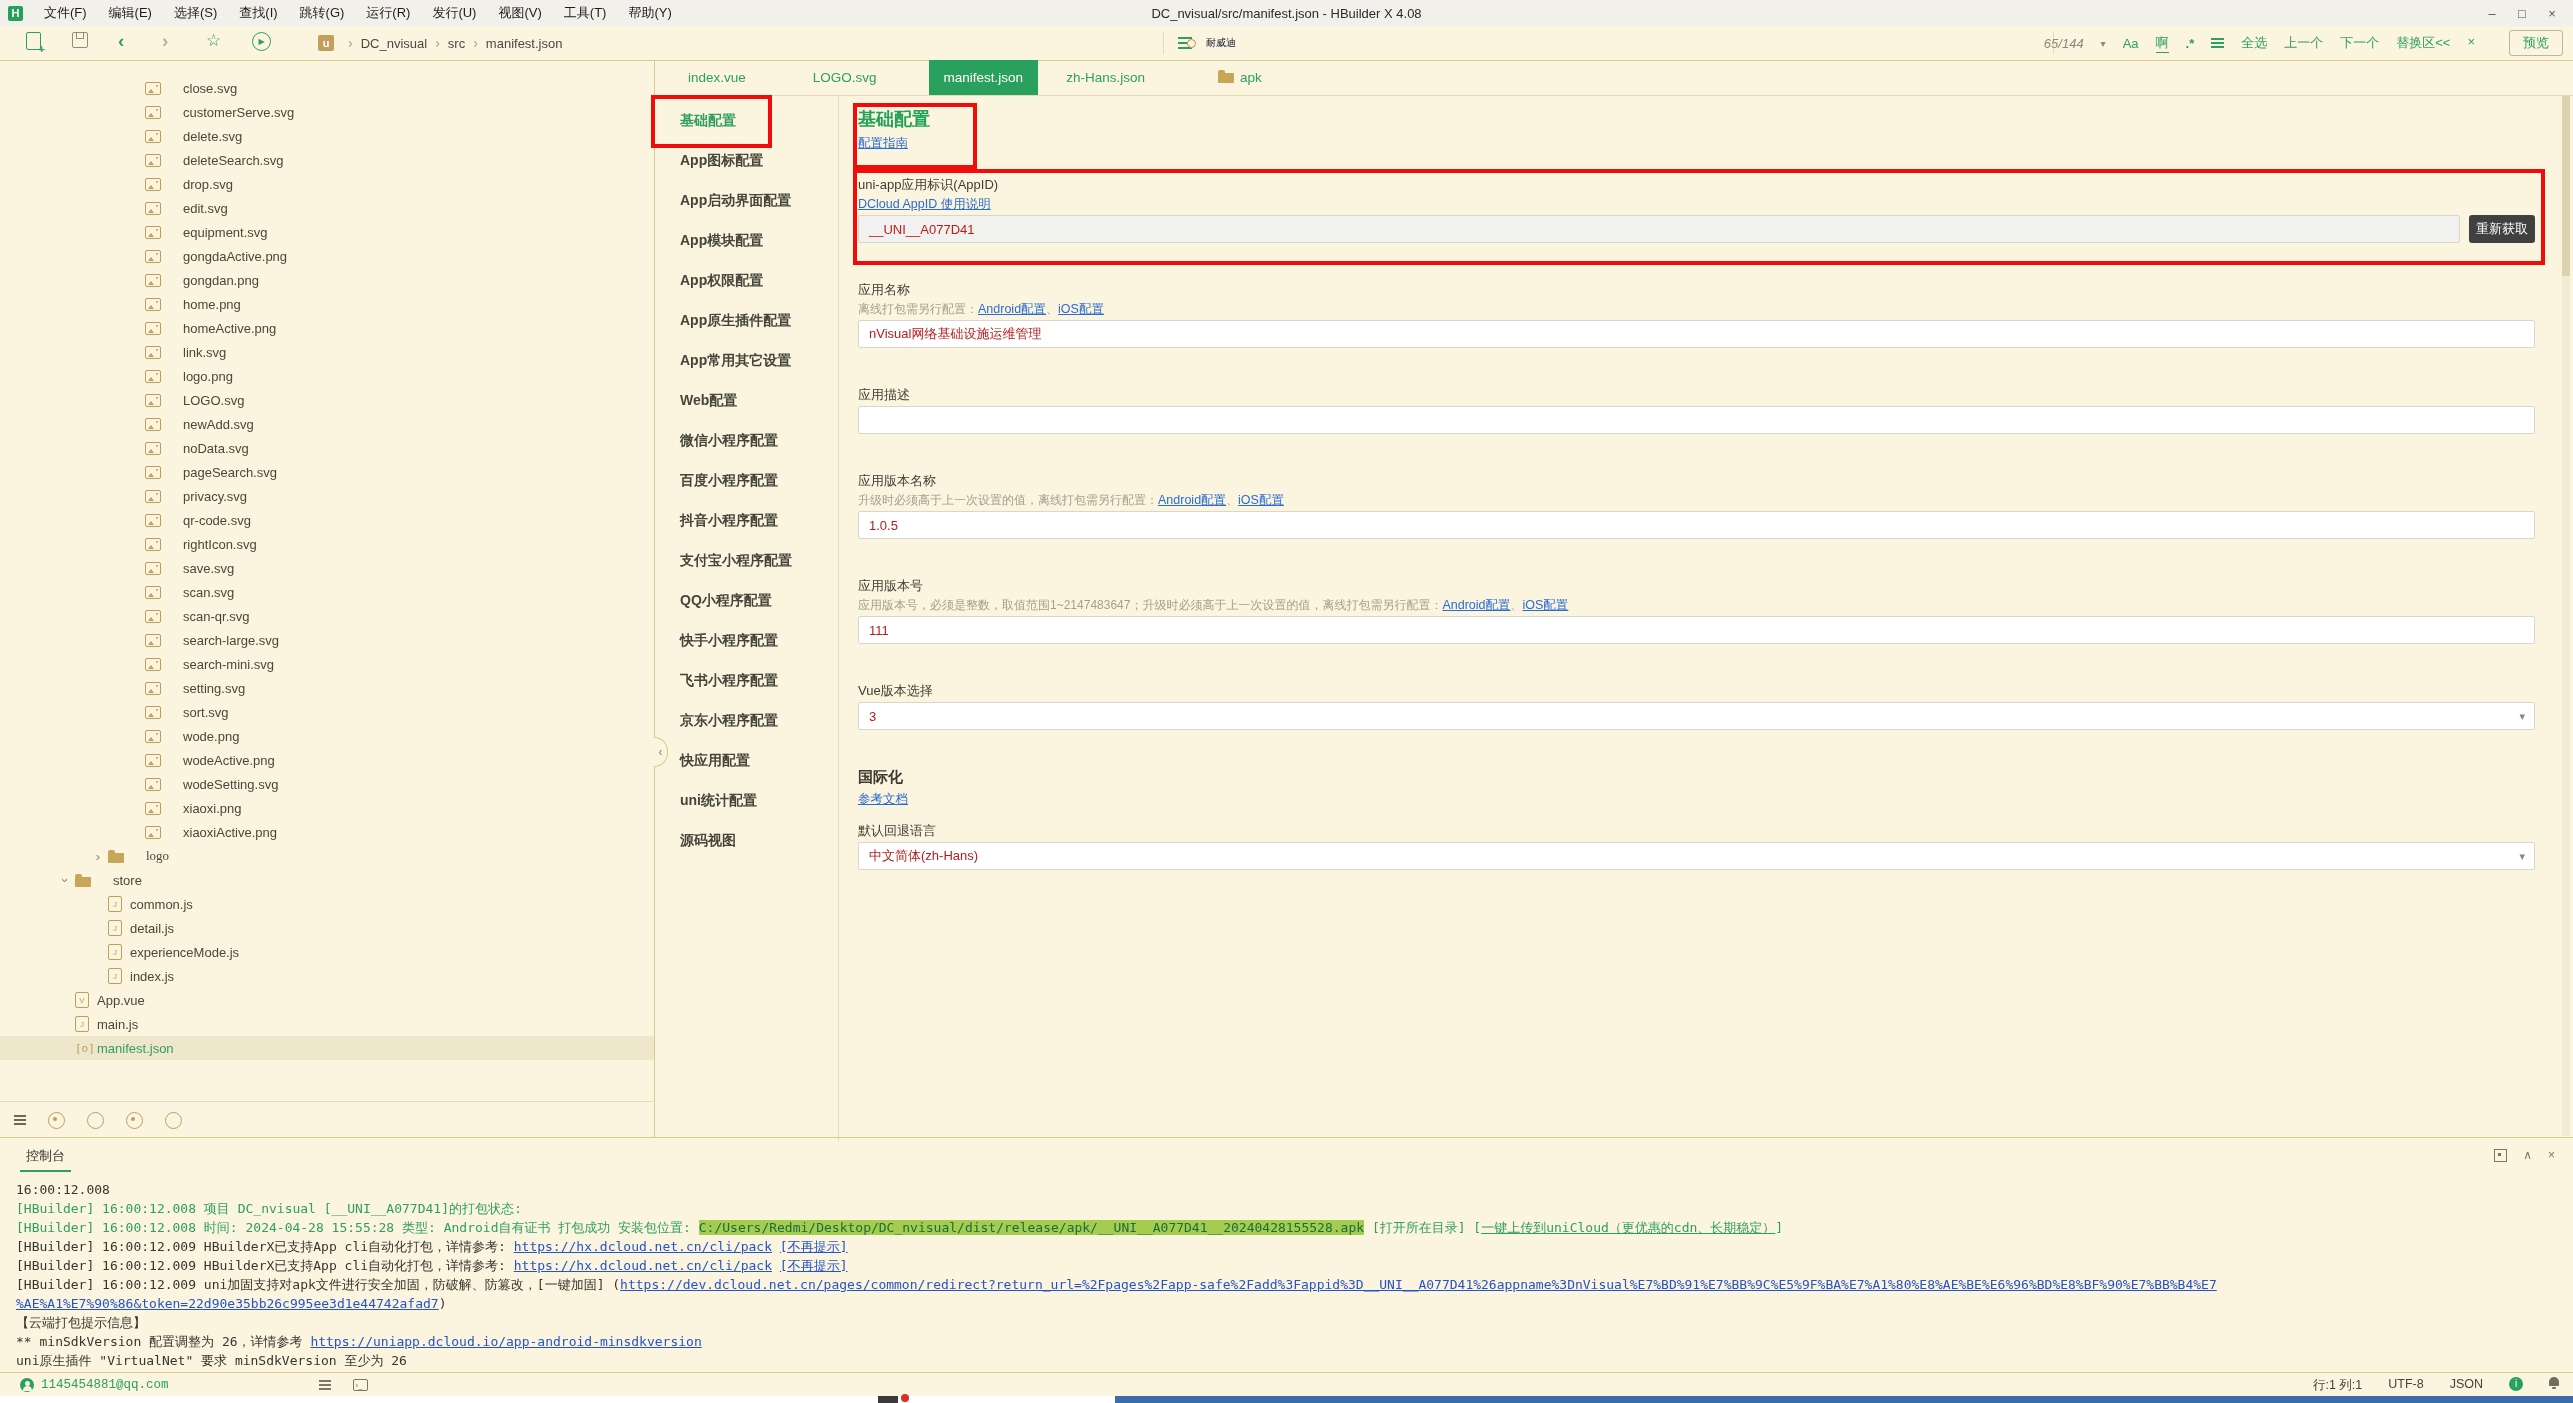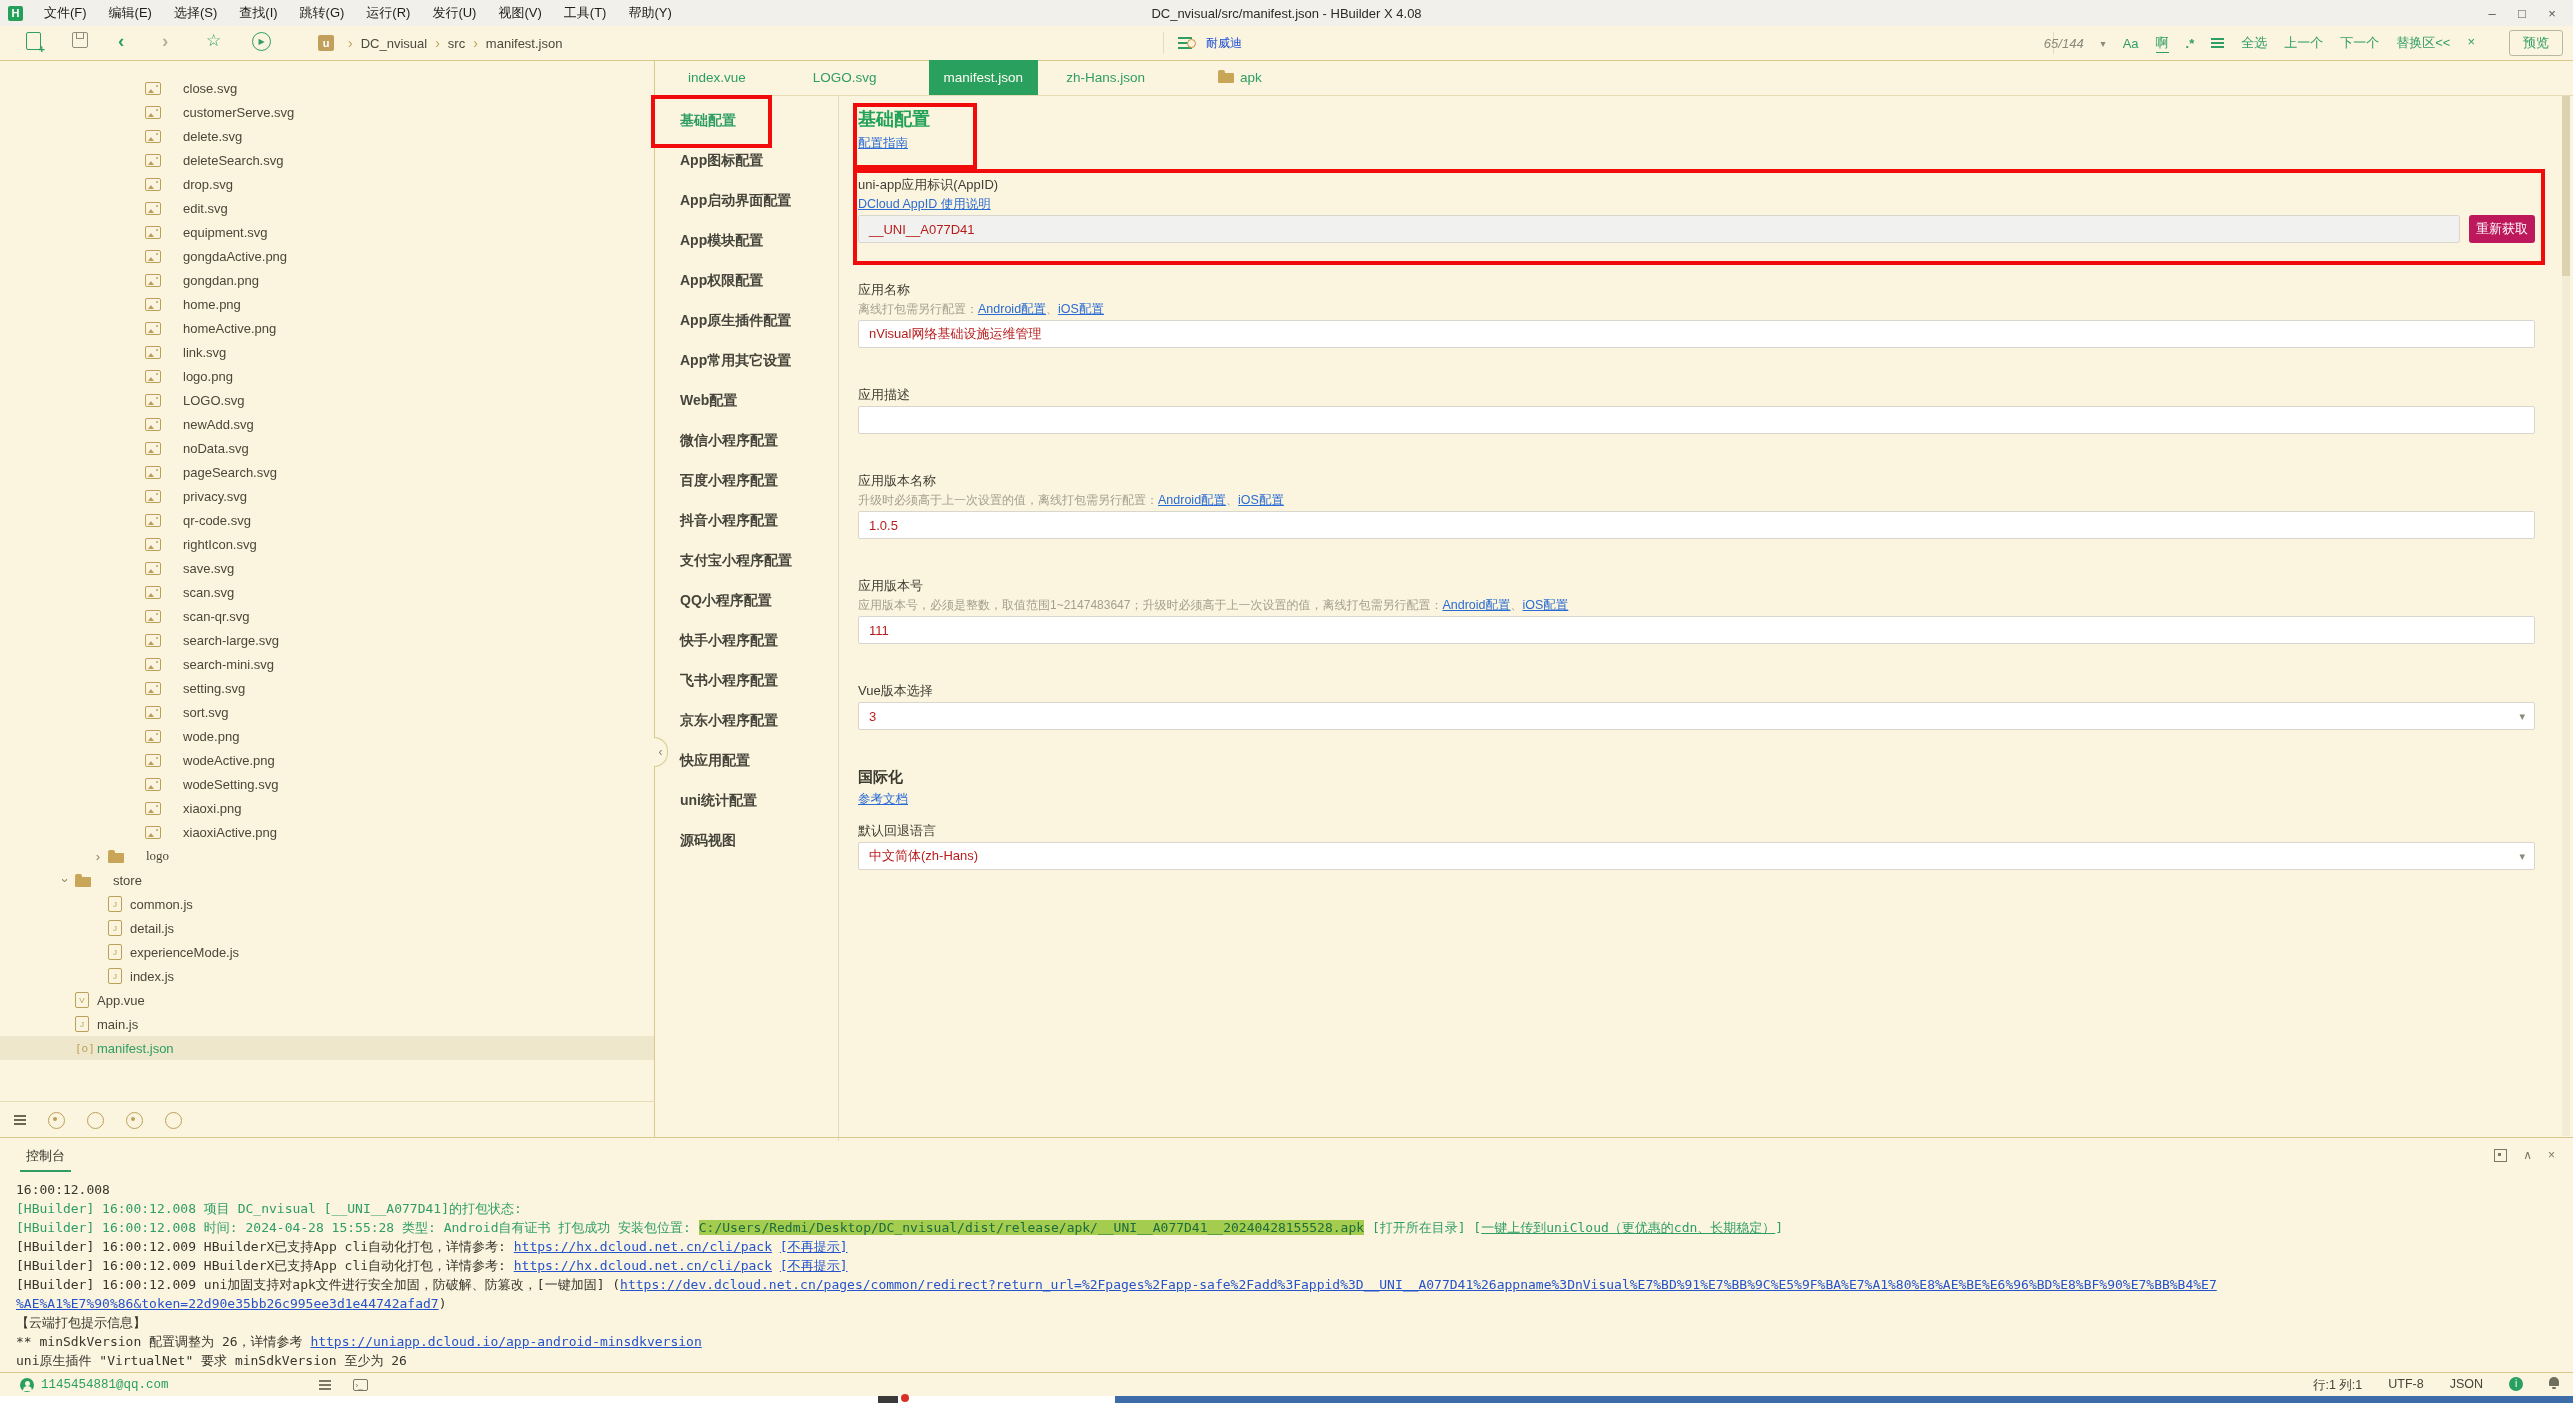--- a/index.html
+++ b/index.html
@@ -25,21 +25,21 @@
   .ic-star{color:#2E9E63;font-size:17px;line-height:18px;}
   .ic-run{width:17px;height:17px;border:1.5px solid #2E9E63;border-radius:50%;color:#2E9E63;font-size:8px;}
   #breadcrumb{left:318px;top:0;height:34px;display:flex;align-items:center;font-size:13px;color:#4a4a40;}
   .u-icon{width:16px;height:16px;background:#C2A05C;border-radius:2px;color:#fff;font-size:11px;font-weight:bold;
           display:flex;align-items:center;justify-content:center;margin-right:6px;}
   .bc-sep{color:#BCA05A;margin:0 8px;font-size:14px;}
   .vline{position:absolute;top:6px;width:1px;height:22px;background:#E6DBB4;}
   #search-zone{left:1178px;top:0;height:34px;display:flex;align-items:center;position:absolute;}
   .ic-filter{width:14px;height:2px;background:#2E9E63;box-shadow:0 5px 0 #2E9E63,0 10px 0 #2E9E63;position:relative;top:-5px;}
   .ic-filter::after{content:"";position:absolute;right:-4px;top:2px;width:7px;height:7px;border:1.5px solid #D08A3E;border-radius:50%;background:#FBF4DE;}
-  #search-query{margin-left:14px;font-size:12px;color:#1d4ed8;}
+  #search-query{margin-left:14px;font-size:10px;color:#0f172a;}
   #find-group{position:absolute;right:0;top:0;height:34px;display:flex;align-items:center;font-size:13px;color:#2E9E63;}
   #find-group > *{margin-right:17px;}
   #match-counter{font-style:italic;color:#8a8a7a;}
   .caret{color:#8a8a7a;font-size:10px;}
   .tool-word{border-bottom:1px solid #2E9E63;}
   .ic-lines{width:13px;height:2px;background:#2E9E63;box-shadow:0 4px 0 #2E9E63,0 8px 0 #2E9E63;position:relative;top:-4px;}
   #preview-btn{border:1px solid #B9B6A4;border-radius:3px;padding:3px 13px;color:#2E9E63;margin-right:10px;}
   
   #tree-panel{left:0;top:60px;width:654px;height:1041px;border-right:1px solid #D9C98F;overflow:hidden;}
   .tree-row{position:relative;height:24px;display:flex;align-items:center;font-size:13px;color:#4C473A;}
@@ -77,21 +77,21 @@
   #guide-link{display:inline-block;margin-bottom:24px;}
   .fblock{margin-bottom:38px;}
   .f-label{font-size:13px;color:#3F3E35;margin-bottom:2px;}
   .f-hint{font-size:12px;color:#A39F8D;margin-bottom:2px;}
   .f-input{height:28px;border:1px solid #D8D6CE;border-radius:2px;background:#fff;display:flex;align-items:center;
            padding:0 10px;font-size:13px;color:#b91c1c;position:relative;box-sizing:border-box;}
   .f-input.ro{background:#F1F1EF;}
   .f-select::after{content:"▾";position:absolute;right:9px;color:#8a8878;font-size:11px;}
   .appid-row{display:flex;}
   .appid-row .f-input{flex:1;}
-  #refresh-btn{margin-left:9px;width:66px;height:28px;background:#be185d;color:#fff;font-size:13px;border:none;border-radius:3px;}
+  #refresh-btn{margin-left:9px;width:66px;height:28px;background:#404040;color:#fff;font-size:13px;border:none;border-radius:3px;}
   .sec-head{font-size:15px;font-weight:bold;color:#3A3A30;margin-bottom:2px;}
   .fblock.section{margin-bottom:14px;}
   
   #console{left:0;top:1137px;width:2573px;height:235px;border-top:1px solid #D9C98F;box-sizing:border-box;}
   #console-head{padding:8px 0 0 20px;position:relative;}
   #console-title{display:inline-block;font-size:13px;color:#33322b;padding:0 6px 5px 6px;border-bottom:2px solid #2E9E63;}
   #console-icons{position:absolute;right:18px;top:10px;display:flex;align-items:center;color:#7a7865;}
   .c-ic{margin-left:16px;font-size:12px;}
   .ic-export{width:11px;height:11px;border:1px solid #7a7865;position:relative;}
   .ic-export::after{content:"";position:absolute;left:3px;top:3px;width:3px;height:3px;background:#7a7865;}

